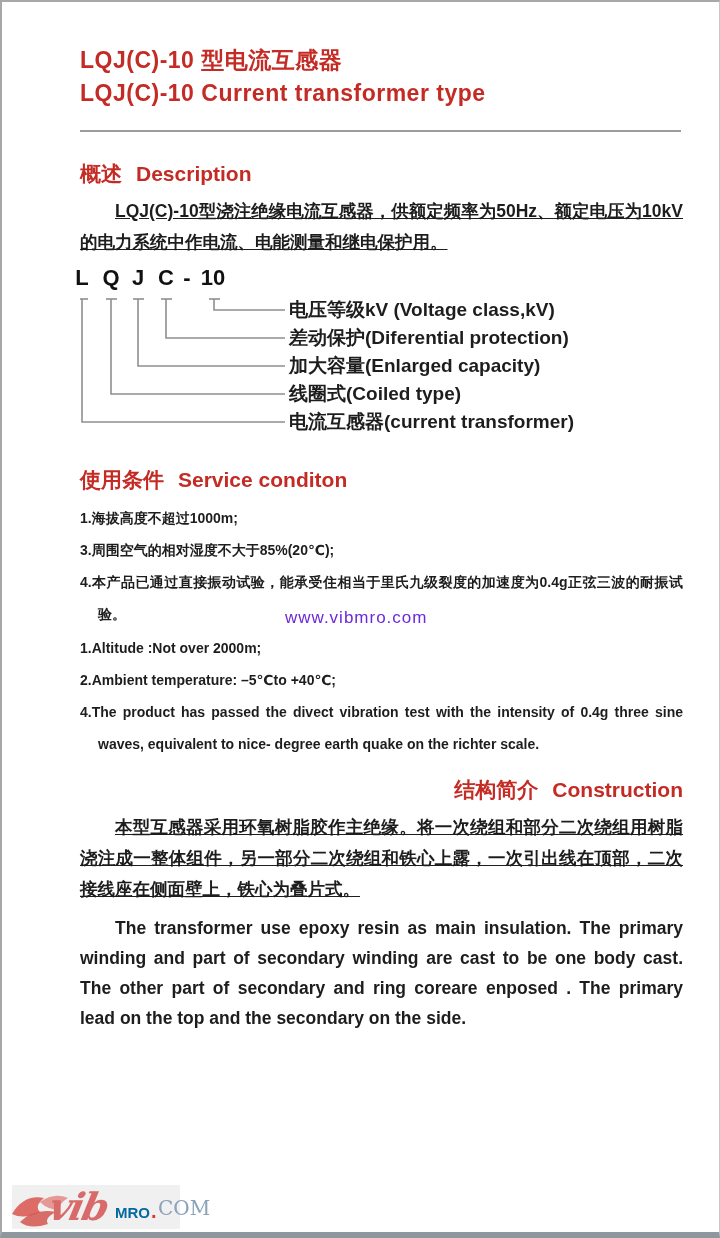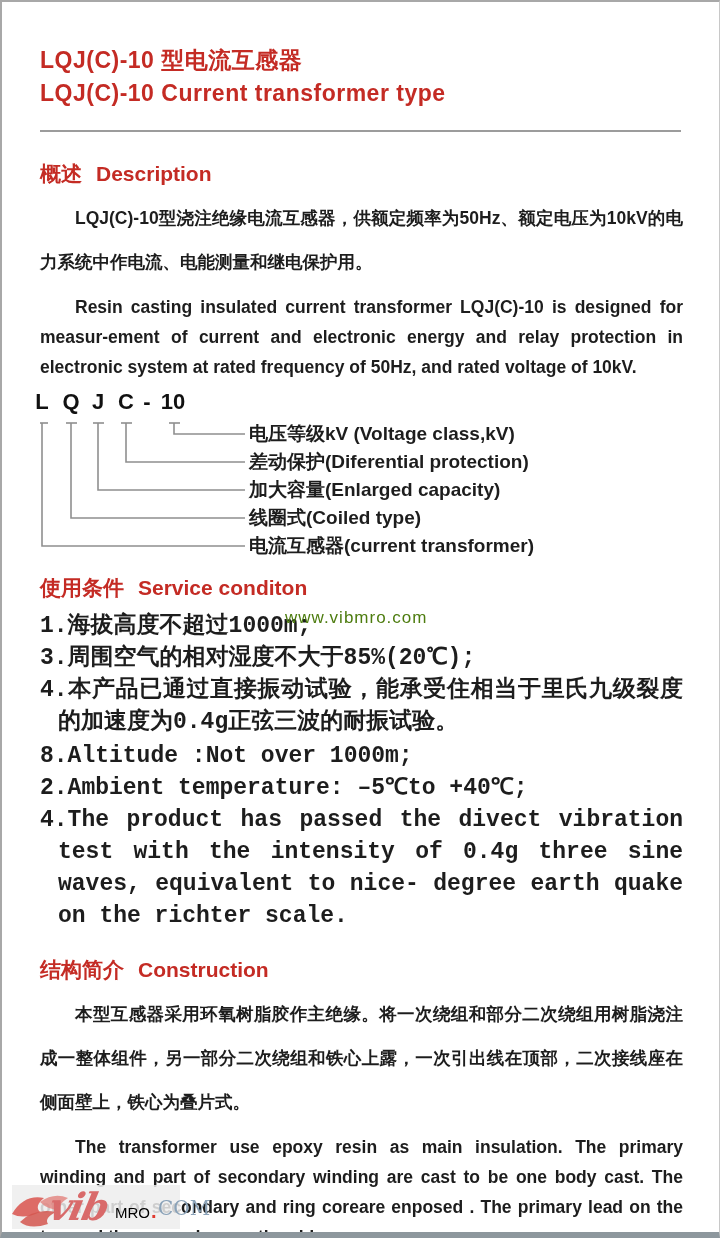--- a/index.html
+++ b/index.html
@@ -7,20 +7,21 @@
   .page{
     position:relative;
     width:720px;height:1238px;
     box-sizing:border-box;
     background:#ffffff;
     border-top:2px solid #a8a8a8;
     border-left:2px solid #a8a8a8;
     border-right:1px solid #c8c8c8;
     border-bottom:6px solid #8d979d;
     overflow:hidden;
+    padding-left:40px;
   }
   .content{
     position:relative;
     margin:0 36px 0 38px;
     padding-top:42px;
     color:#1d1d1d;
   }
   .doc-title{
     color:#c42b24;
     font-size:23px;
@@ -42,30 +43,29 @@
   }
   .sec-head .en{margin-left:14px;}
   p.body-para{
     margin:8px 0 0 0;
     font-size:17.5px;
     font-weight:bold;
     line-height:30px;
     text-align:justify;
     text-indent:2em;
   }
-  p.body-para.cn{line-height:44px;}
+  p.body-para.cn{line-height:31px;text-decoration:underline;}
   .list{margin-top:8px;}
   .list-item{
-    font-size:23px;
+    font-size:14px;
     font-weight:bold;
     line-height:32px;
     text-align:justify;
     padding-left:18px;
     text-indent:-18px;
-    font-family:Liberation Mono, monospace;
   }
   
   .diagram{
     position:relative;
     height:172px;
     margin-top:8px;
   }
   .diagram svg{position:absolute;left:0;top:0;}
   .code-letter{
     position:absolute;top:0;
@@ -74,42 +74,42 @@
     line-height:24px;
   }
   .diag-label{
     position:absolute;left:209px;
     font-size:19px;font-weight:bold;color:#1d1d1d;
     line-height:22px;white-space:nowrap;
   }
   
   .center-watermark{
     position:absolute;left:283px;top:606px;
-    color:#4d7c0f;font-size:17px;font-weight:normal;
+    color:#6d28d9;font-size:17px;font-weight:normal;
     letter-spacing:1px;
   }
   .logo-wm{
     position:absolute;left:8px;top:1180px;width:190px;height:50px;
   }
   .logo-bg{
     position:absolute;left:2px;top:3px;width:168px;height:44px;
     background:#ededed;opacity:0.85;
   }
   .logo-leaf{position:absolute;left:0px;top:6px;}
   .logo-vib{
     position:absolute;left:40px;top:2px;
     font-family:"DejaVu Serif","Liberation Serif",serif;
     font-style:italic;font-weight:bold;
     font-size:38px;color:#d96a6a;
     transform:skewX(-12deg);
     letter-spacing:-2px;
   }
   .logo-mro{
     position:absolute;left:105px;top:22px;
-    font-size:15px;font-weight:normal;color:#000000;
+    font-size:15px;font-weight:bold;color:#0369a1;
   }
   .logo-dot{
     position:absolute;left:141px;top:18px;
     font-size:20px;font-weight:bold;color:#e03a2f;
   }
   .logo-com{
     position:absolute;left:148px;top:14px;
     font-family:"DejaVu Serif","Liberation Serif",serif;
     font-size:20px;color:#8aa2b8;
   }
@@ -122,21 +122,20 @@
 
     <div class="doc-title">LQJ(C)-10 型电流互感器</div>
     <div class="doc-title">LQJ(C)-10 Current transformer type</div>
 
     <hr class="rule">
 
     <div class="sec-head">
       <span class="cn">概述</span><span class="en">Description</span>
     </div>
     <p class="body-para cn">LQJ(C)-10型浇注绝缘电流互感器，供额定频率为50Hz、额定电压为10kV的电力系统中作电流、电能测量和继电保护用。</p>
-    <p class="body-para">Resin casting insulated current transformer LQJ(C)-10 is designed for measur-ement of current and electronic energy and relay protection in electronic system at rated frequency of 50Hz, and rated voltage of 10kV.</p>
 
 
     <div class="diagram">
       <svg width="644" height="172" viewBox="0 0 644 172">
         <g stroke="#8f8f8f" stroke-width="1.6" fill="none">
 
           <path d="M-3 33 H8"></path>
             <path d="M26 33 H37"></path>
             <path d="M53 33 H64"></path>
             <path d="M81 33 H92"></path>
@@ -160,35 +159,35 @@
       <span class="code-letter" style="left:107px;">-</span>
       <span class="code-letter" style="left:133px;">10</span>
 
       <div class="diag-label" style="top:33px;">电压等级kV (Voltage class,kV)</div>
       <div class="diag-label" style="top:61px;">差动保护(Diferential protection)</div>
       <div class="diag-label" style="top:89px;">加大容量(Enlarged capacity)</div>
       <div class="diag-label" style="top:117px;">线圈式(Coiled type)</div>
       <div class="diag-label" style="top:145px;">电流互感器(current transformer)</div>
     </div>
 
-    <div class="sec-head" style="margin-top:12px;">
+    <div class="sec-head" style="margin-top:28px;">
       <span class="cn">使用条件</span><span class="en">Service conditon</span>
     </div>
     <div class="list">
       <div class="list-item">1.海拔高度不超过1000m;</div>
       <div class="list-item">3.周围空气的相对湿度不大于85%(20℃);</div>
       <div class="list-item">4.本产品已通过直接振动试验，能承受住相当于里氏九级裂度的加速度为0.4g正弦三波的耐振试验。</div>
     </div>
     <div class="list" style="margin-top:2px;">
-      <div class="list-item">8.Altitude :Not over 1000m;</div>
+      <div class="list-item">1.Altitude :Not over 2000m;</div>
       <div class="list-item">2.Ambient temperature: –5℃to +40℃;</div>
       <div class="list-item">4.The product has passed the divect vibration test with the intensity of 0.4g three sine waves, equivalent to nice- degree earth quake on the richter scale.</div>
     </div>
 
-    <div class="sec-head" style="margin-top:24px;">
+    <div class="sec-head" style="margin-top:16px;text-align:right;">
       <span class="cn">结构简介</span><span class="en">Construction</span>
     </div>
     <p class="body-para cn">本型互感器采用环氧树脂胶作主绝缘。将一次绕组和部分二次绕组用树脂浇注成一整体组件，另一部分二次绕组和铁心上露，一次引出线在顶部，二次接线座在侧面壁上，铁心为叠片式。</p>
     <p class="body-para">The transformer use epoxy resin as main insulation. The primary winding and part of secondary winding are cast to be one body cast. The other part of secondary and ring coreare enposed . The primary lead on the top and the secondary on the side.</p>
 
   </div>
 
   <div class="center-watermark">www.vibmro.com</div>
 
   <div class="logo-wm">

